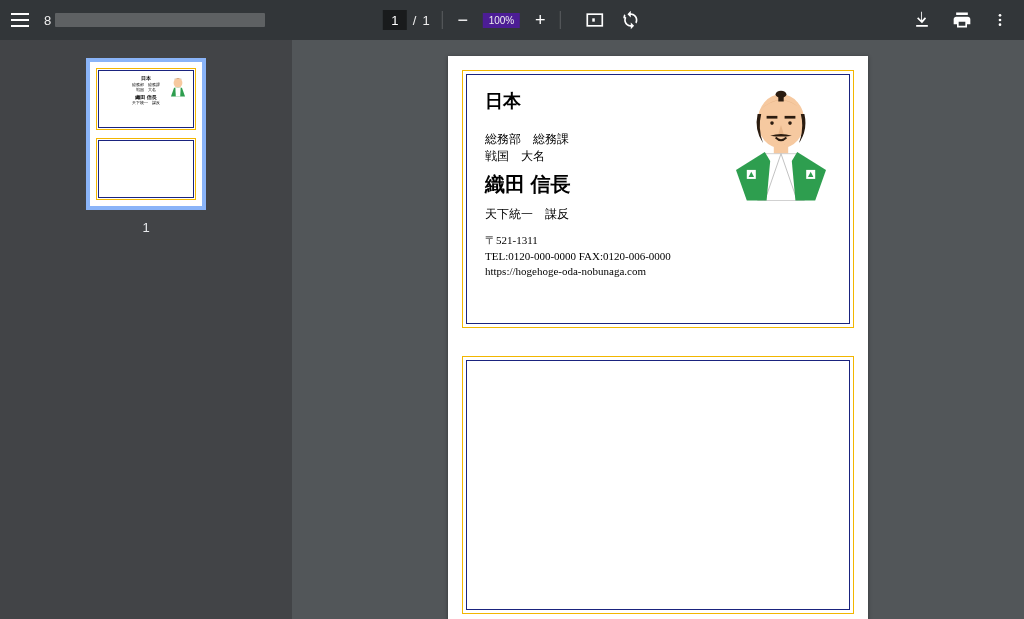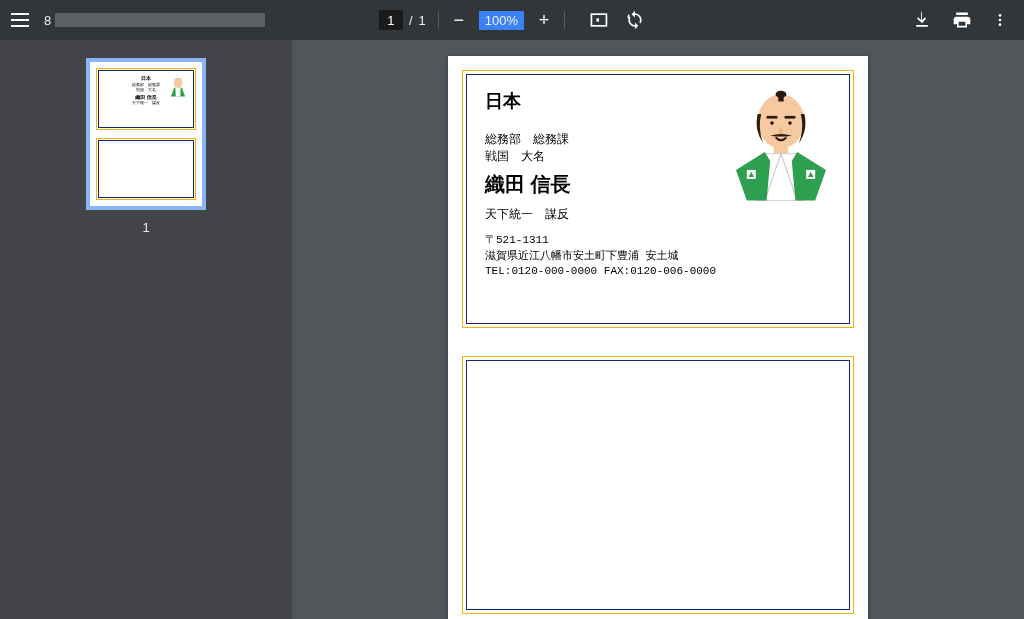--- a/index.html
+++ b/index.html
@@ -12,21 +12,21 @@
   .menu-icon { width: 24px; height: 24px; display: flex; flex-direction: column; justify-content: center; gap: 4px; cursor: pointer; }
   .menu-icon span { display:block; height: 2px; background: #fff; width: 18px; margin: 0 auto; }
   .filename { display: flex; align-items: center; gap: 4px; max-width: 260px; overflow: hidden; }
   .filename .redact { background:#5e6163; height: 14px; width: 210px; border-radius:1px; }
   .tb-center { position: absolute; left: 50%; transform: translateX(-50%); display: flex; align-items: center; gap: 12px; }
   .divider { width:1px; height:18px; background:#5c5f62; }
   .pagebox { display:flex; align-items:center; gap:6px; }
   .pagebox input { width: 24px; height: 20px; background:#191b1c; color:#fff; border:none; text-align:center; font-size:13px; }
   .zoom { display:flex; align-items:center; gap:12px; }
   .zbtn { font-size:18px; color:#fff; cursor:pointer; line-height:1; width:16px; text-align:center; }
-  .zoompct { background:#3b82f6; padding:2px 6px; font-size:13px; }
+  .zoompct { background:#4c1d95; padding:2px 6px; font-size:10px; }
   .tb-icongroup { display:flex; align-items:center; gap:16px; margin-left:12px; }
   .tb-right { margin-left:auto; display:flex; align-items:center; gap:20px; padding-right:8px; }
   .svgicon { width:20px; height:20px; fill:#fff; cursor:pointer; display:block; }
 
   
   .workspace { flex:1; display:flex; min-height:0; }
   .sidebar { width: 292px; background:#424447; padding-top: 18px; display:flex; flex-direction:column; align-items:center; overflow:auto; }
   .thumbwrap { text-align:center; }
   .thumb { width: 120px; height: 152px; background:#fff; border:4px solid #8ab4f8; position:relative; display:flex; flex-direction:column; justify-content:space-between; padding:6px 6px; }
   .thumb .mini { border:1px solid #f2b600; position:relative; }
@@ -41,21 +41,21 @@
 
   .pagearea { flex:1; overflow:auto; display:flex; justify-content:center; padding-top:16px; }
   .page { width: 420px; height: 594px; background:#fff; box-shadow: 0 1px 4px rgba(0,0,0,.4); color:#000; display:flex; flex-direction:column; padding: 14px 14px 14px 14px; gap: 28px; }
   .card { position:relative; border:1.5px solid #f2b600; height: 258px; }
   .card-inner { position:absolute; inset:3px; border:1.5px solid #1a237e; padding: 14px 14px 12px 18px; }
   .card-content { position:relative; height:100%; font-family: "MS PGothic", "Hiragino Sans", sans-serif; color:#000; }
   .country { font-size:18px; font-weight:bold; }
   .dept { font-size:12px; margin-top:18px; line-height:1.4; }
   .name { font-size:20px; font-weight:bold; margin-top:6px; }
   .tagline { font-size:12px; margin-top:8px; }
-  .details { font-size:11px; margin-top:10px; line-height:1.45; font-family: Liberation Mono, monospace; }
+  .details { font-size:11px; margin-top:10px; line-height:1.45; font-family: Liberation Serif, serif; }
   .portrait { position:absolute; right:0px; top:-6px; width:108px; height:118px; }
 
   
 </style>
 </head>
 <body>
 
 <div class="toolbar">
   <div class="tb-left">
     <div class="menu-icon">
@@ -185,22 +185,22 @@
 
             <div class="country">日本</div>
             <div class="dept">
               <div>総務部　総務課</div>
               <div>戦国　大名</div>
             </div>
             <div class="name">織田 信長</div>
             <div class="tagline">天下統一　謀反</div>
             <div class="details">
               <div>〒521-1311</div>
-              <div>滋賀県近江八幡市安土町下豊浦 安土城</div>
               <div>TEL:0120-000-0000 FAX:0120-006-0000</div>
+              <div>https://hogehoge-oda-nobunaga.com</div>
             </div>
           </div>
         </div>
       </div>
 
       <div class="card">
         <div class="card-inner"></div>
       </div>
 
     </div>

